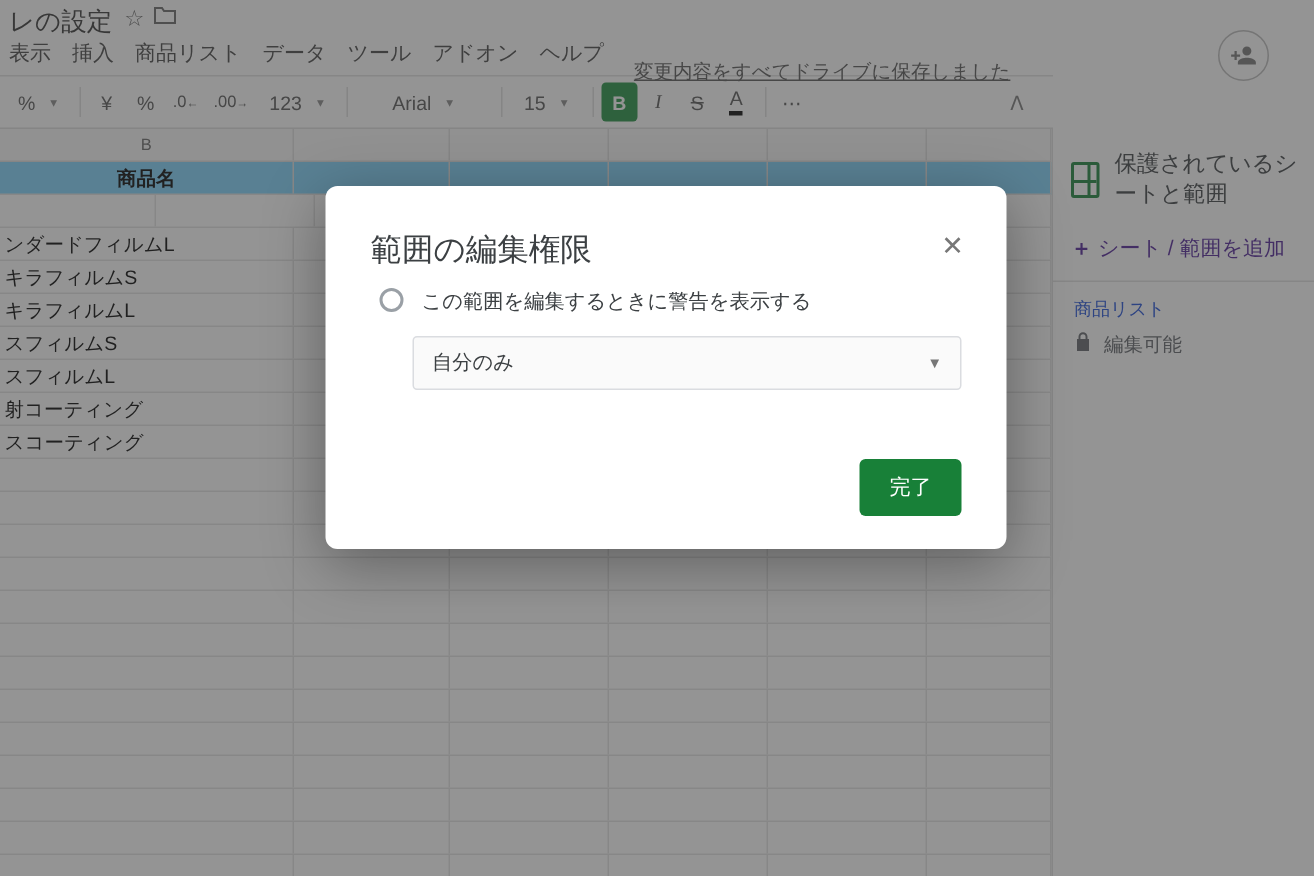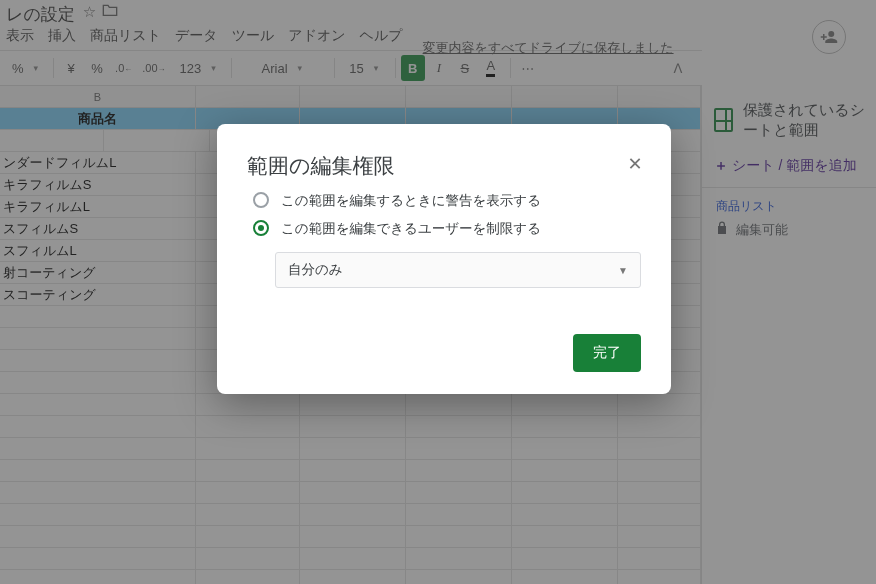--- a/index.html
+++ b/index.html
@@ -380,24 +380,20 @@
 
   <div class="dialog">
     <div class="d-title">範囲の編集権限</div>
     <div class="d-close">✕</div>
 
     <div class="radio-row">
       <span class="radio"></span>
       <span>この範囲を編集するときに警告を表示する</span>
     </div>
 
-    <div class="radio-row">
-      <span class="radio checked"></span>
-      <span>この範囲を編集できるユーザーを制限する</span>
-    </div>
 
     <div class="select">
       <span>自分のみ</span>
       <span class="caret">▼</span>
     </div>
 
     <div class="actions">
       <button class="btn-done">完了</button>
     </div>
   </div>

